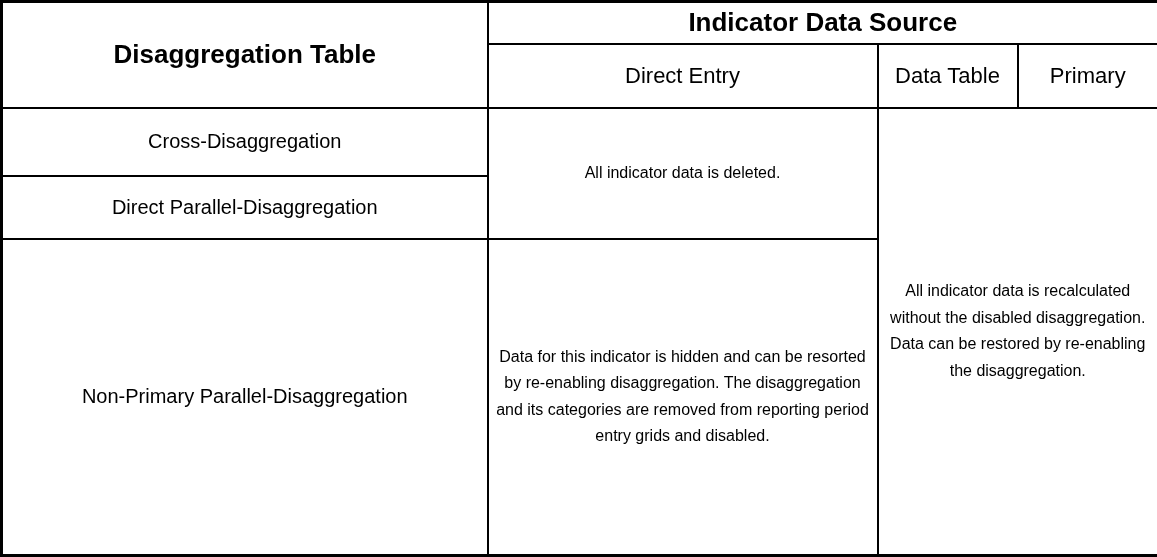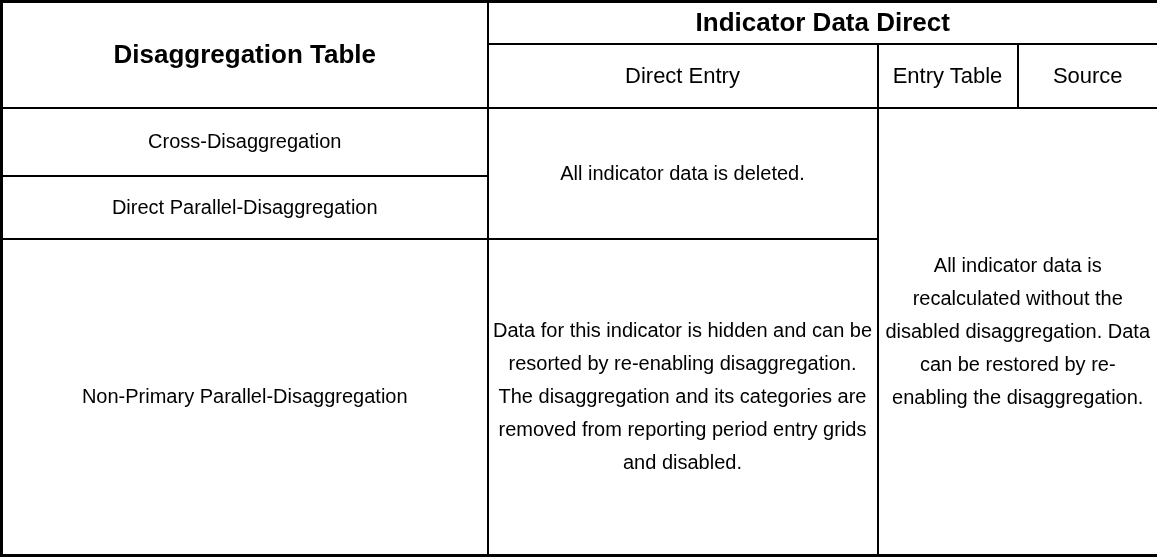--- a/index.html
+++ b/index.html
@@ -49,21 +49,21 @@
     font-size: 22px;
     font-weight: normal;
     border-bottom-width: 3px;
   }
   
   .row-label {
     font-size: 20px;
     border-right-width: 3px;
   }
   .body-text {
-    font-size: 20px;
+    font-size: 16px;
     line-height: 1.65;
   }
   
   .r-h1 { height: 42px; }
   .r-h2 { height: 64px; }
   .r-b1 { height: 68px; margin-top: 20px; }
   .r-b2 { height: 63px; }
 </style>
 </head>
 <body>
@@ -72,26 +72,26 @@
   <table class="doc-table">
     <colgroup>
       <col style="width:486px">
       <col style="width:390px">
       <col style="width:140px">
       <col style="width:141px">
     </colgroup>
     <tbody>
       <tr class="r-h1">
         <th class="th-type" rowspan="2">Disaggregation Table</th>
-        <th class="th-group" colspan="3">Indicator Data Direct</th>
+        <th class="th-group" colspan="3">Indicator Data Source</th>
       </tr>
       <tr class="r-h2">
         <th class="th-sub">Direct Entry</th>
-        <th class="th-sub">Entry Table</th>
-        <th class="th-sub">Source</th>
+        <th class="th-sub">Data Table</th>
+        <th class="th-sub">Primary</th>
       </tr>
       <tr class="r-b1">
         <td class="row-label">Cross-Disaggregation</td>
         <td class="body-text" rowspan="2">All indicator data is deleted.</td>
         <td class="body-text" rowspan="3" colspan="2">All indicator data is recalculated without the disabled disaggregation. Data can be restored by re-enabling the disaggregation.</td>
       </tr>
       <tr class="r-b2">
         <td class="row-label">Direct Parallel-Disaggregation</td>
       </tr>
       <tr>

